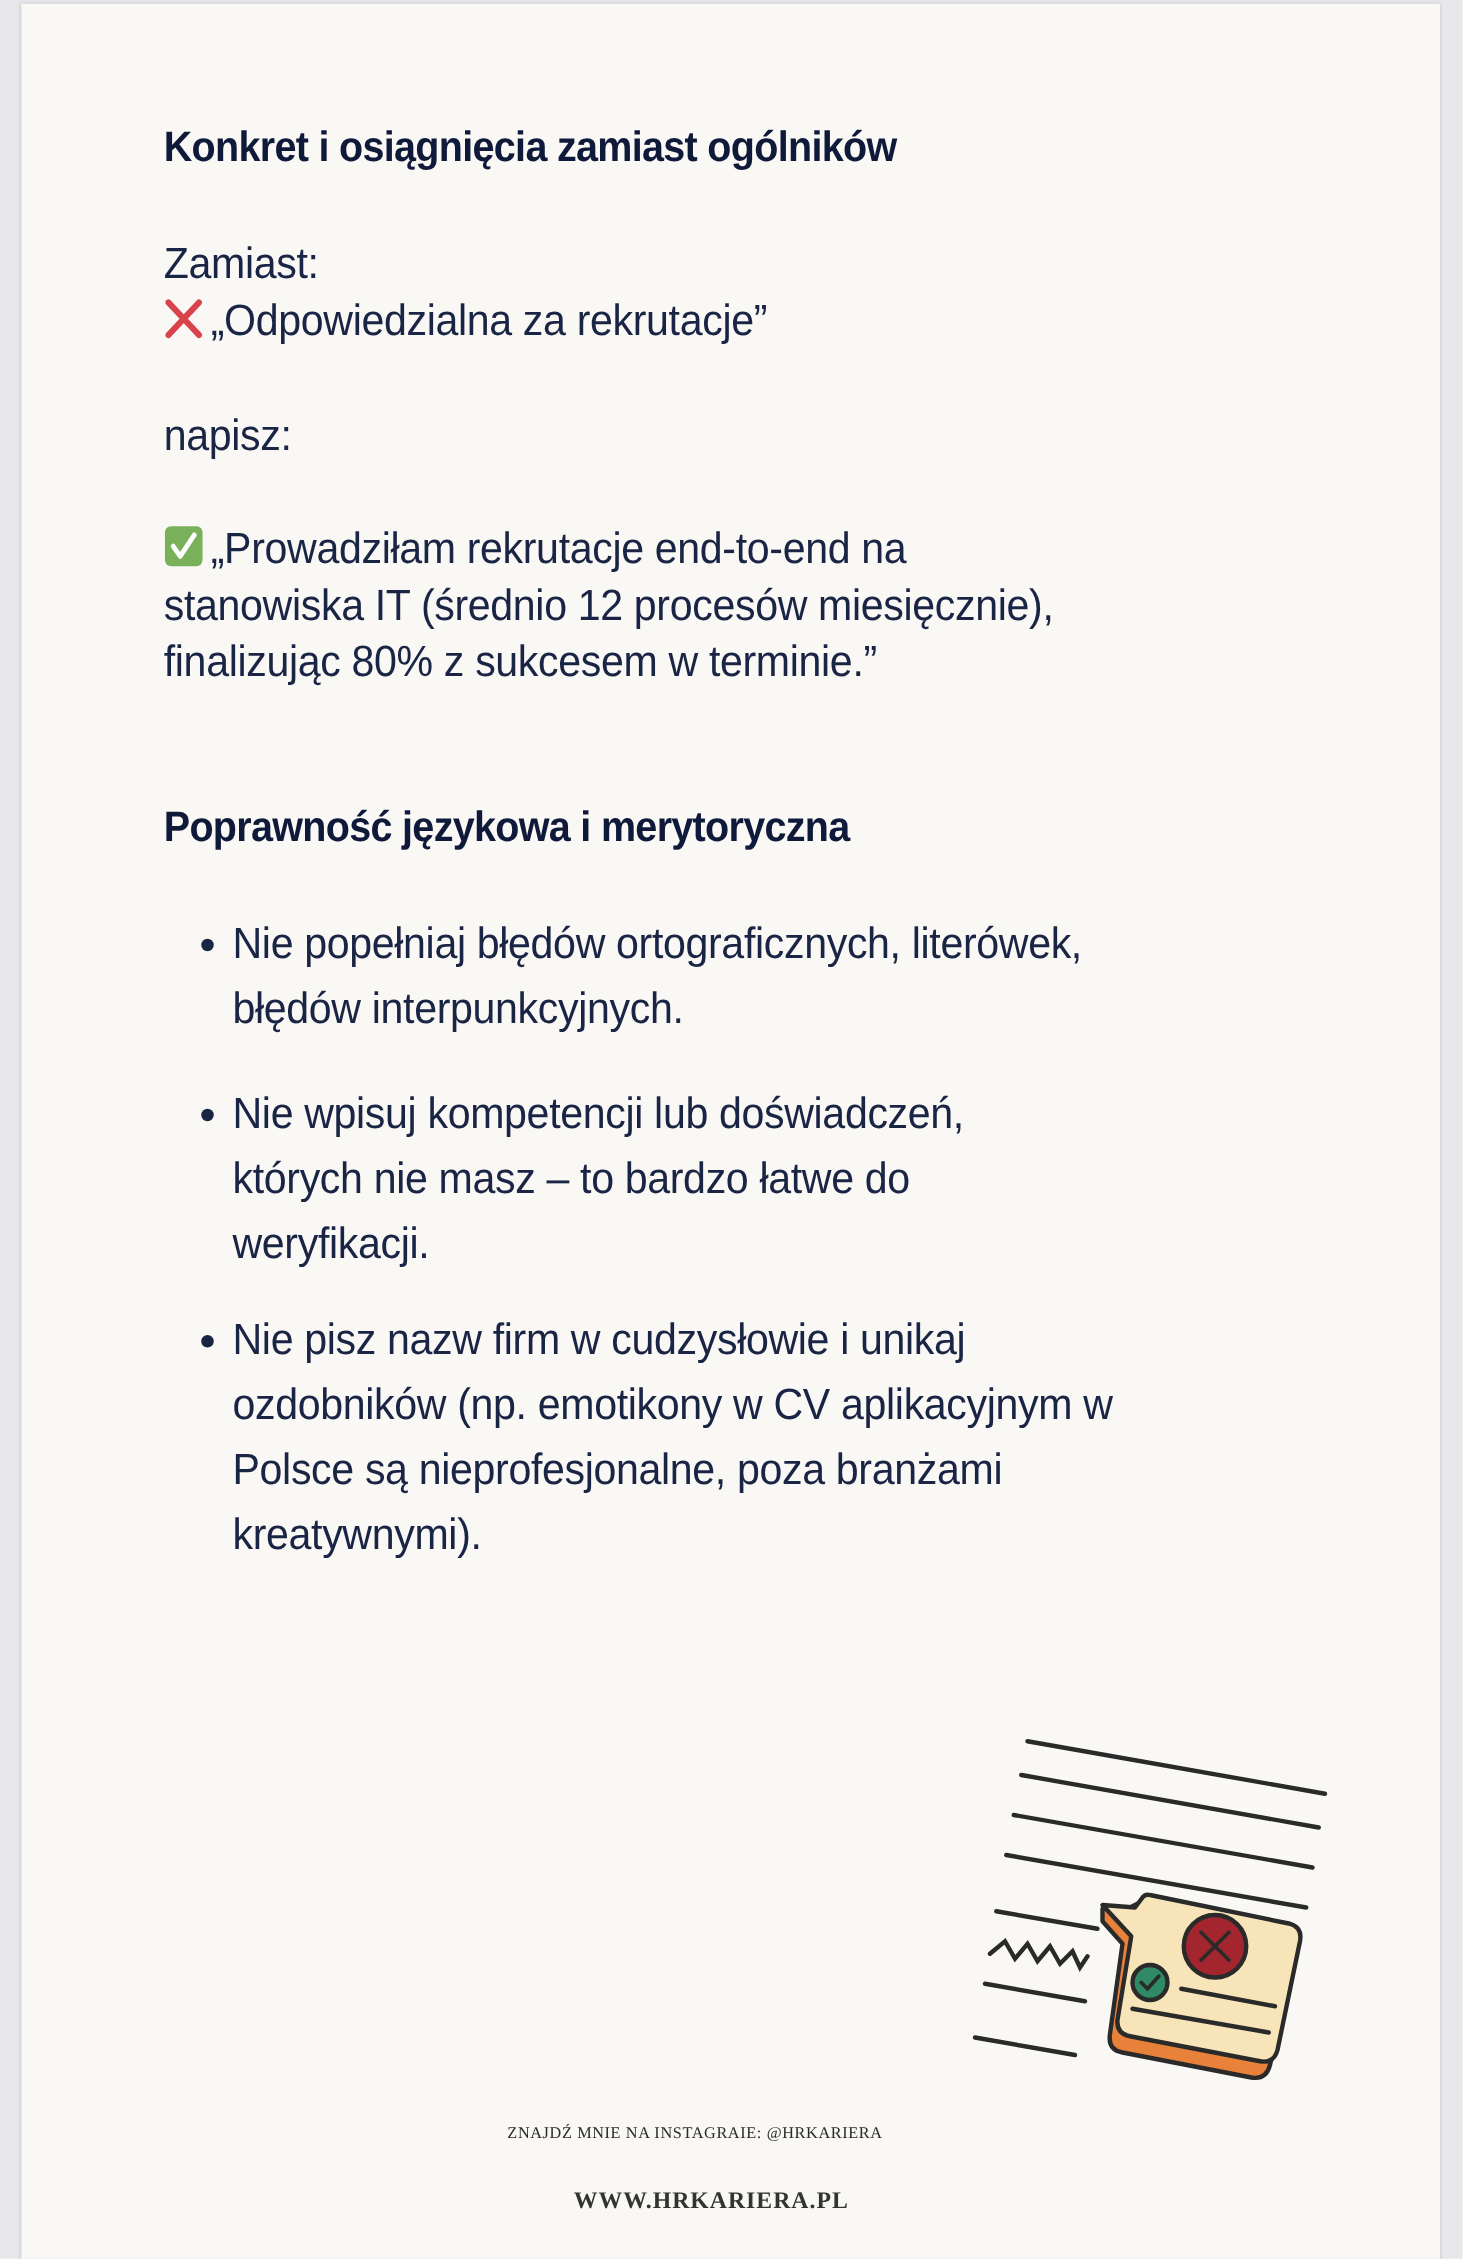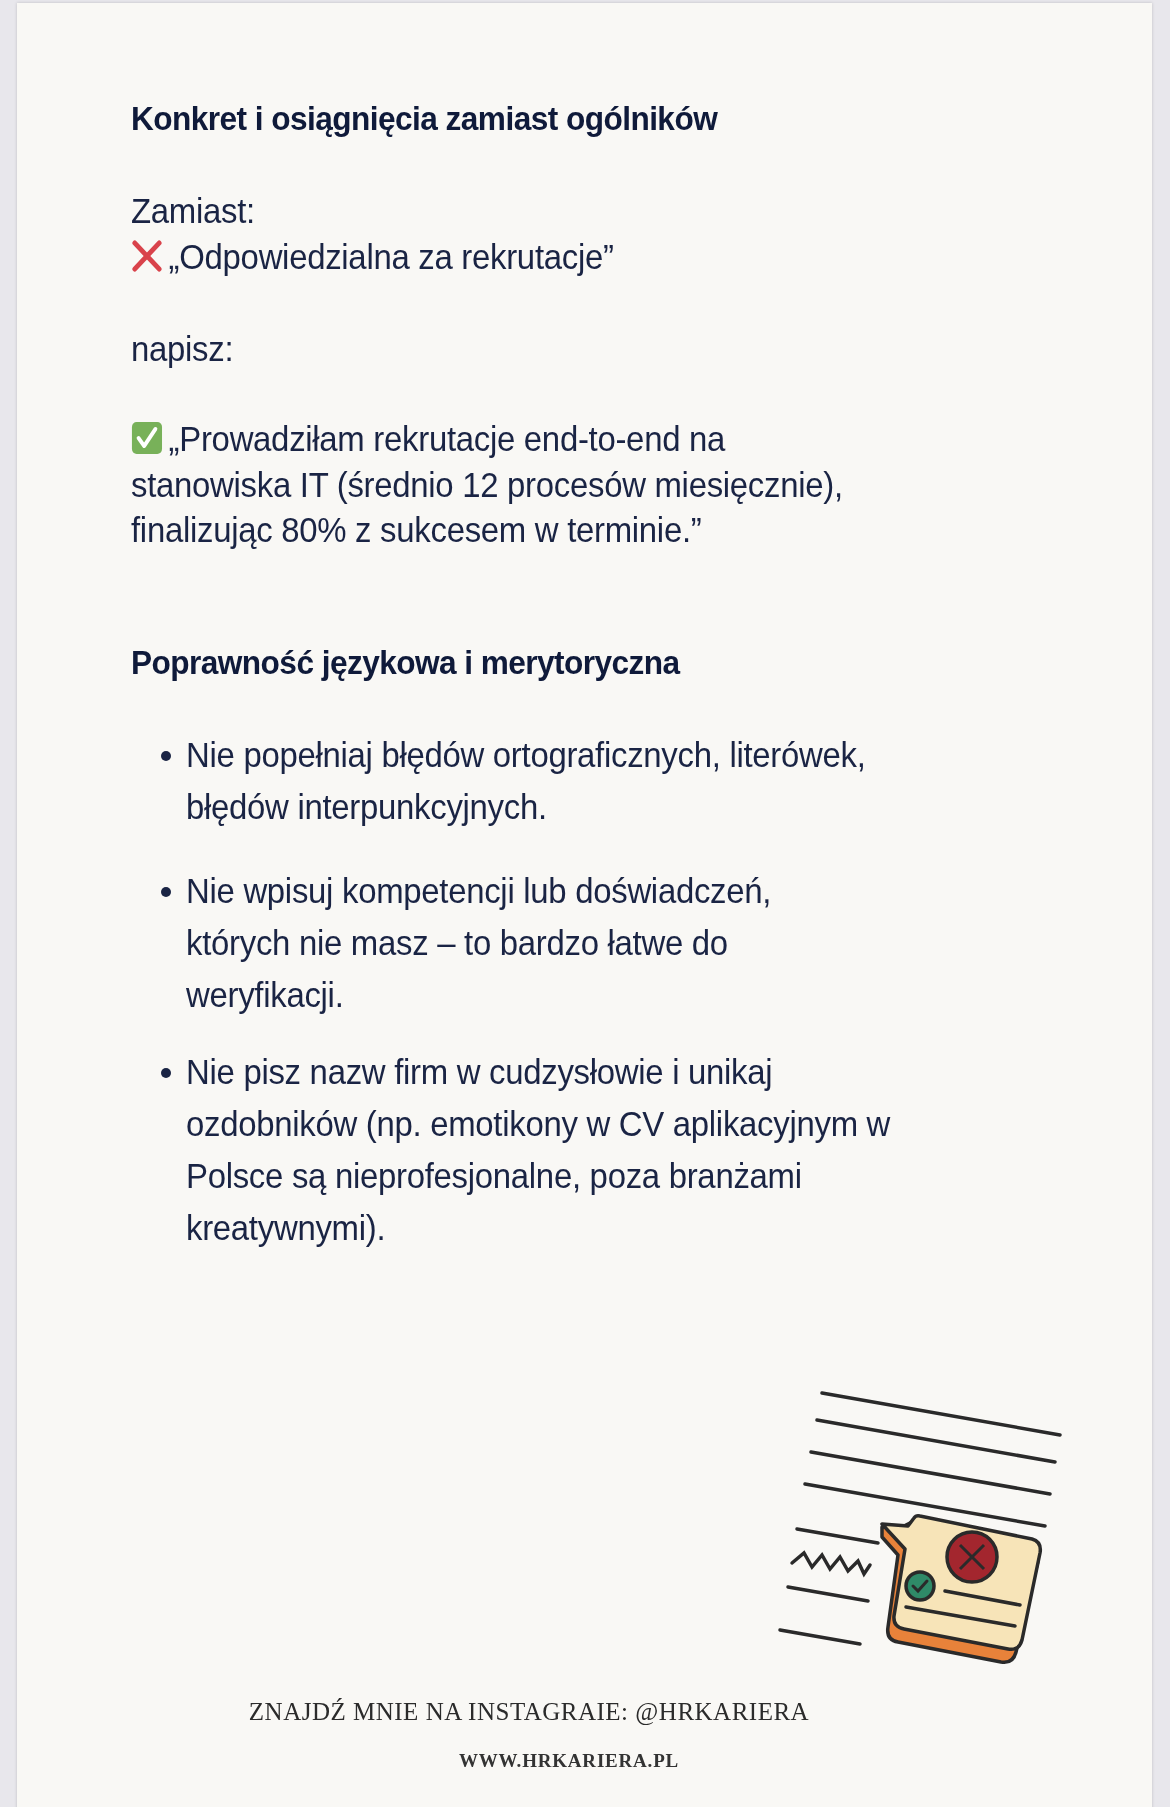--- a/index.html
+++ b/index.html
@@ -97,23 +97,24 @@
       width: 300px;
       height: 300px;
     }
     .footer-ig {
       position: absolute;
       left: 0;
       width: 1058px;
       top: 1698px;
       text-align: center;
       font-family: "Liberation Serif", serif;
-      font-size: 25px;
+      font-size: 13px;
       letter-spacing: 0.5px;
       color: #2b2b2b;
+      padding-left: 27px;
     }
     .footer-www {
       position: absolute;
       left: 0;
       width: 1138px;
       top: 1750px;
       text-align: center;
       font-family: "Liberation Serif", serif;
       font-weight: bold;
       font-size: 19px;

